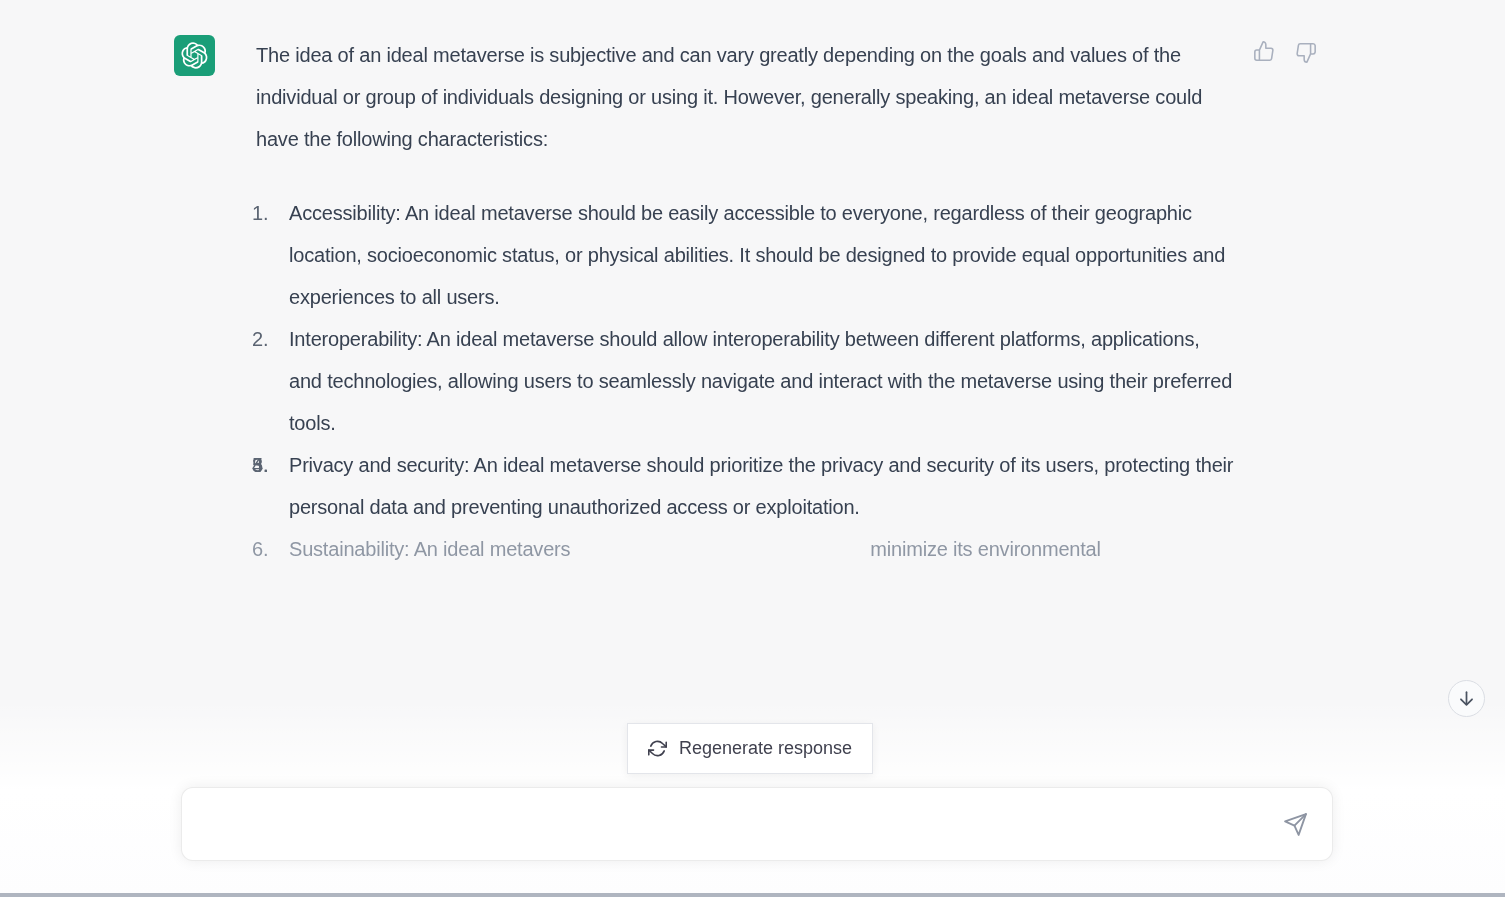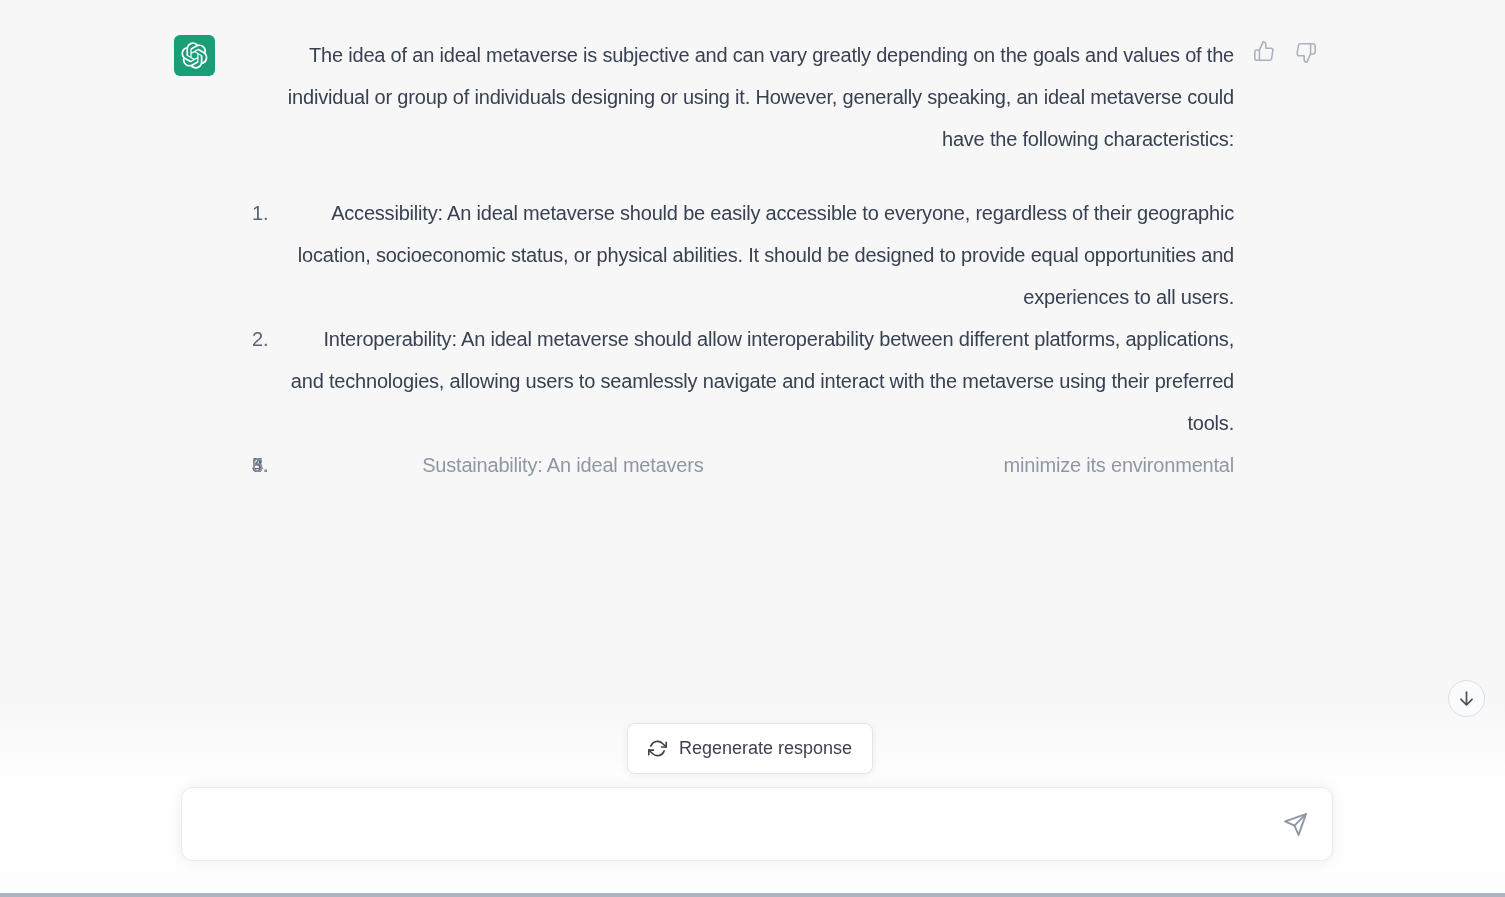--- a/index.html
+++ b/index.html
@@ -16,21 +16,20 @@
   .avatar {
     position: absolute; left: 174px; top: 35px;
     width: 41px; height: 41px; border-radius: 6px;
     background: #1A9E78;
     display: flex; align-items: center; justify-content: center;
   }
   .msg-content {
     position: absolute; left: 256px; top: 34px; width: 978px;
     color: #374151; font-size: 20px; line-height: 42px;
     letter-spacing: -0.2px;
-    text-align: right;
   }
   .msg-content p { margin: 0; }
   .msg-list { list-style: none; margin: 32px 0 0 0; padding: 0; }
   .msg-list li { position: relative; padding-left: 33px; }
   .msg-list .marker { position: absolute; left: -4px; top: 0; color: #5B6472; }
   .msg-list li.faded, .msg-list li.faded .marker { color: #8F97A4; }
   .gap-spacer { display: inline-block; width: 300px; }
 
   .feedback {
     position: absolute; left: 1253px; top: 40px;
@@ -46,21 +45,21 @@
     z-index: 5; pointer-events: none;
   }
 
   
   .regen-btn {
     position: absolute; left: 627px; top: 723px; height: 51px;
     display: flex; align-items: center; gap: 12px;
     padding: 0 20px;
     background: #ffffff;
     border: 1px solid #E3E5EA;
-    border-radius: 8px;
+    border-radius: 0;
     box-shadow: 0 2px 8px rgba(0,0,0,0.06);
     color: #40414F; font-size: 18px;
     font-family: "Liberation Sans", "DejaVu Sans", sans-serif;
     cursor: pointer; z-index: 10;
   }
 
   
   .composer {
     position: absolute; left: 181px; top: 787px;
     width: 1152px; height: 74px;
@@ -125,20 +124,21 @@
         <span>Interoperability: An ideal metaverse should allow interoperability between different platforms, applications, and technologies, allowing users to seamlessly navigate and interact with the metaverse using their preferred tools.</span>
       </li>
       <li>
         <span class="marker">3.</span>
       </li>
       <li>
         <span class="marker">4.</span>
       </li>
       <li>
         <span class="marker">5.</span>
+        <span>Privacy and security: An ideal metaverse should prioritize the privacy and security of its users, protecting their personal data and preventing unauthorized access or exploitation.</span>
       </li>
       <li class="faded">
         <span class="marker">6.</span>
         <span>Sustainability: An ideal metavers</span><span class="gap-spacer"></span><span>minimize its environmental</span>
       </li>
     </ol>
   </div>
 
   <div class="feedback">
     <button class="fb-btn">

